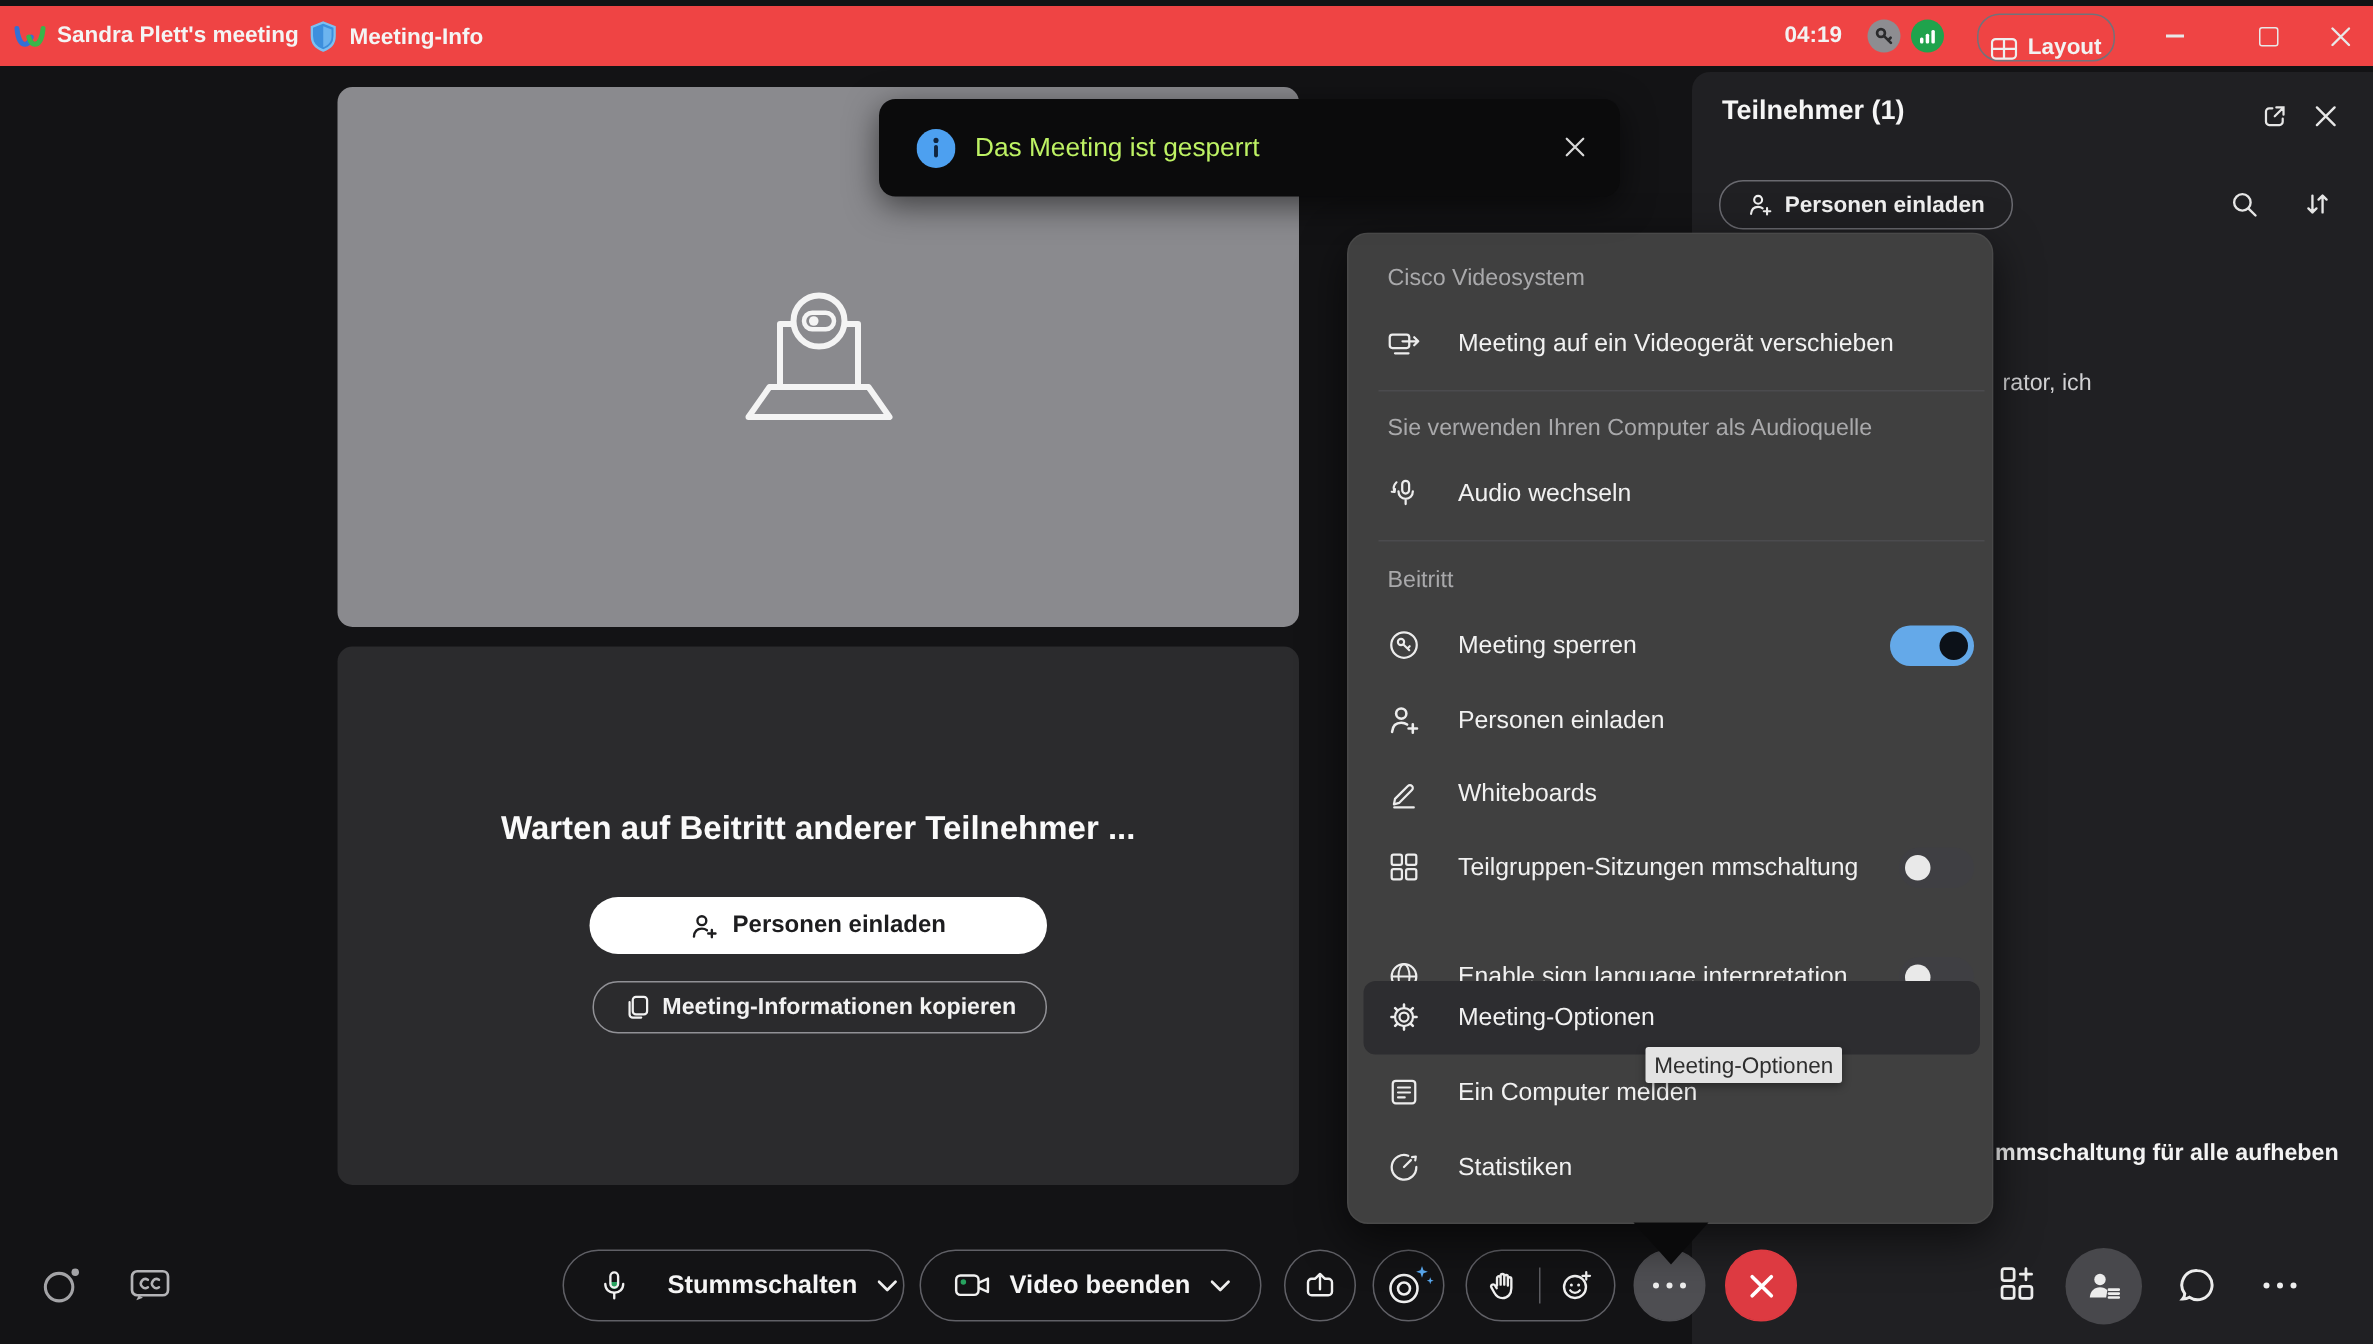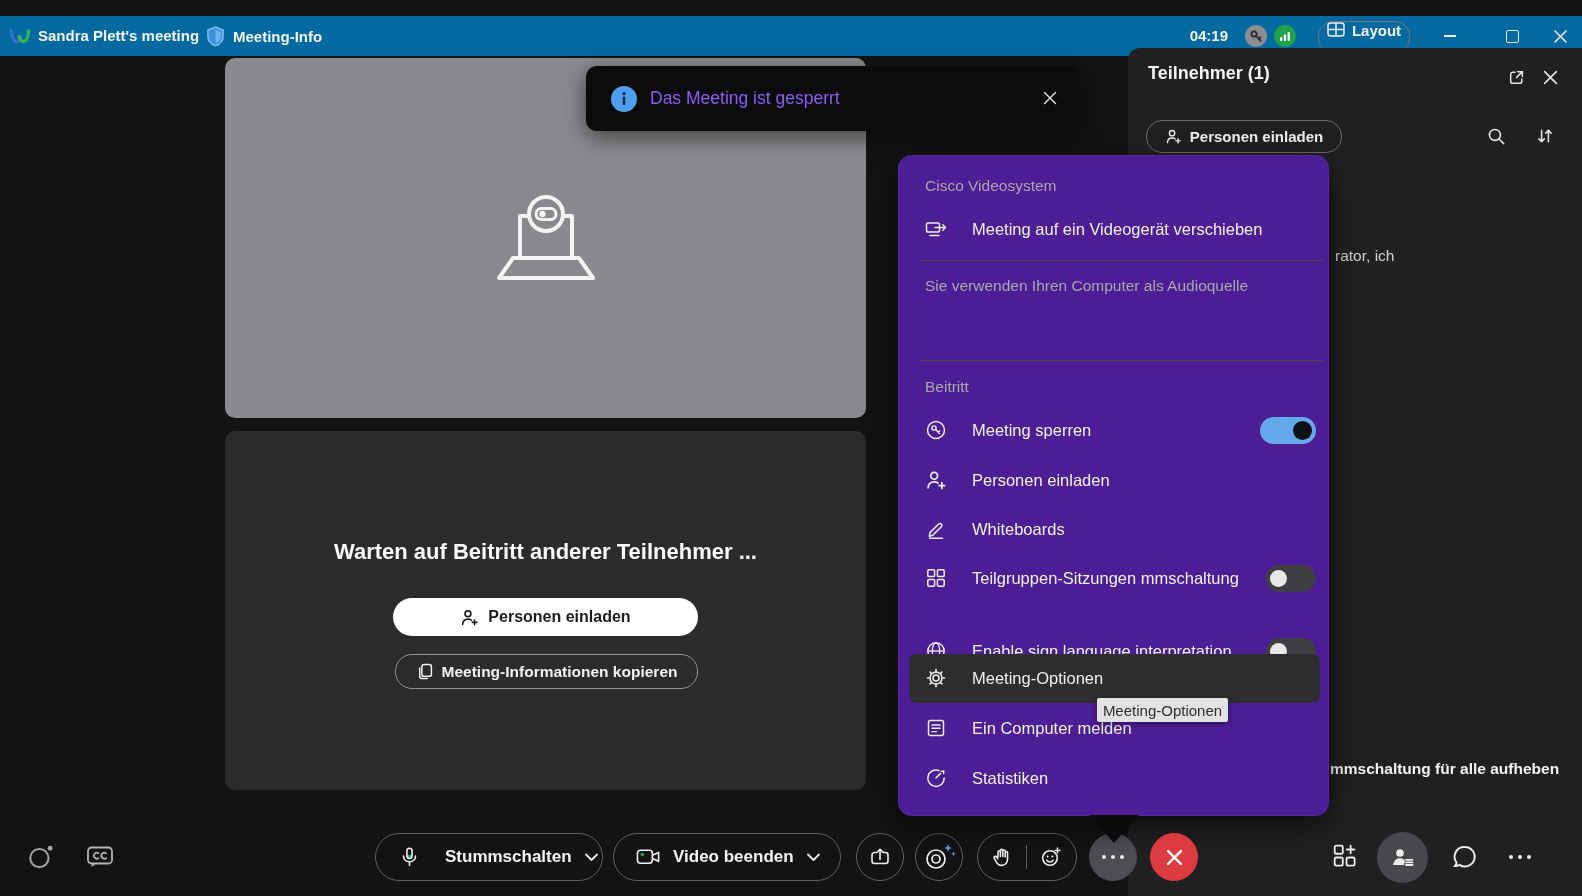--- a/index.html
+++ b/index.html
@@ -1,61 +1,61 @@
 <!DOCTYPE html>
 <html><head>
 <meta charset="utf-8">
 <style>
   html,body{margin:0;padding:0;background:#000;}
   .app{position:relative;width:1582px;height:896px;background:#131315;overflow:hidden;
        font-family:"Liberation Sans",sans-serif;color:#ececec;-webkit-font-smoothing:antialiased;}
   .abs{position:absolute;}
 
   
-  .topbar{position:absolute;left:0;top:16px;width:1582px;height:40px;background:#0369a1;}
+  .topbar{position:absolute;left:0;top:4px;width:1582px;height:40px;background:#ef4444;}
   .tb-title{position:absolute;left:38px;top:0;height:40px;line-height:40px;font-size:15px;font-weight:700;color:#f4f4f4;}
   .tb-info{position:absolute;left:206px;top:0;height:40px;display:flex;align-items:center;gap:8px;cursor:default;}
   .tb-info-label{font-size:15px;font-weight:700;color:#f4f4f4;}
   .tb-time{position:absolute;left:1168px;top:0;width:60px;height:40px;line-height:40px;text-align:right;font-size:15px;font-weight:700;color:#f2f2f2;}
   .badge{position:absolute;top:9px;width:22px;height:22px;border-radius:50%;display:flex;align-items:center;justify-content:center;}
   .badge-key{left:1245px;background:#8d8d91;}
   .badge-net{left:1274px;background:#1fa34c;}
   .layout-btn{position:absolute;left:1318px;top:5px;width:90px;height:30px;border:1px solid #72727a;border-radius:15px;
-              display:flex;align-items:flex-start;justify-content:center;gap:7px;font-size:15px;font-weight:700;color:#f2f2f2;}
+              display:flex;align-items:flex-end;justify-content:center;gap:7px;font-size:15px;font-weight:700;color:#f2f2f2;}
   .winbtn{position:absolute;top:0;width:44px;height:40px;display:flex;align-items:center;justify-content:center;}
   .min-bar{width:12px;height:2px;background:#e8e8e8;}
   .max-box{width:11px;height:11px;border:1.5px solid #e8e8e8;border-radius:2px;}
 
   
   .tile-remote{position:absolute;left:225px;top:58px;width:641px;height:360px;background:#8a8a8e;border-radius:10px;
                display:flex;align-items:center;justify-content:center;}
   .tile-local{position:absolute;left:225px;top:431px;width:641px;height:359px;background:#2b2b2d;border-radius:10px;}
   .wait-head{position:absolute;left:0;top:108px;width:641px;text-align:center;font-size:22px;font-weight:700;color:#fafafa;}
   .invite-white{position:absolute;left:168px;top:167px;width:305px;height:38px;border-radius:19px;background:#fff;color:#1d1d1f;
                 display:flex;align-items:center;justify-content:center;gap:9px;font-size:16px;font-weight:700;}
   .copy-btn{position:absolute;left:170px;top:223px;width:301px;height:33px;border-radius:17px;border:1px solid #919196;color:#f2f2f2;
             display:flex;align-items:center;justify-content:center;gap:9px;font-size:15.5px;font-weight:600;}
 
   
   .toast{position:absolute;left:586px;top:66px;width:494px;height:65px;background:#0b0b0c;border-radius:11px;z-index:60;
          box-shadow:0 6px 22px rgba(0,0,0,.55);display:flex;align-items:center;}
-  .toast-msg{margin-left:18px;font-size:17.5px;color:#8b5cf6;}
+  .toast-msg{margin-left:18px;font-size:17.5px;color:#bef264;}
   .toast-x{position:absolute;right:18px;top:20px;width:24px;height:24px;display:flex;align-items:center;justify-content:center;}
 
   
   .panel{position:absolute;left:1128px;top:48px;width:454px;height:848px;background:#202023;border-top-left-radius:12px;z-index:5;}
   .panel-title{position:absolute;left:20px;top:15px;font-size:18px;font-weight:700;color:#f5f5f5;}
   .panel-ico{position:absolute;top:18px;width:22px;height:22px;display:flex;align-items:center;justify-content:center;}
   .invite-pill{position:absolute;left:18px;top:72px;width:194px;height:31px;border:1px solid #6a6a70;border-radius:16px;
                display:flex;align-items:center;justify-content:center;gap:8px;font-size:15px;font-weight:600;color:#f0f0f0;}
   .pp-frag{position:absolute;left:207px;top:199px;font-size:15.5px;color:#d2d2d4;}
   .unmute-frag{position:absolute;left:202px;top:712px;width:250px;font-size:15.5px;font-weight:600;color:#f3f3f3;}
 
   
-  .menu{position:absolute;left:898px;top:155px;width:431px;height:661px;background:#4c1d95;border-radius:14px;z-index:40;
+  .menu{position:absolute;left:898px;top:155px;width:431px;height:661px;background:#404040;border-radius:14px;z-index:40;
         box-shadow:0 10px 30px rgba(0,0,0,.6);border:1px solid rgba(255,255,255,.05);box-sizing:border-box;}
   .menu-arrow{position:absolute;left:1089px;top:815px;width:0;height:0;z-index:40;
               border-left:25px solid transparent;border-right:25px solid transparent;border-top:28px solid #0a0a0b;}
   .m-header{position:absolute;left:26px;font-size:15.5px;color:#a9a9ab;}
   .m-item{position:absolute;left:10px;width:411px;height:49px;border-radius:8px;}
   .m-item.hl{background:#2d2d30;}
   .m-ico{position:absolute;left:16px;top:13px;width:22px;height:22px;}
   .m-label{position:absolute;left:51px;top:0;height:49px;line-height:49px;font-size:16.5px;color:#f1f1f1;white-space:nowrap;margin-left:12px;}
   .divider{position:absolute;left:20px;width:404px;height:1px;background:#4b4b4e;}
   .toggle{position:absolute;height:27px;border-radius:14px;}
@@ -236,20 +236,28 @@
         <path d="M5 17.5h9" stroke="#ececec" stroke-width="1.5" stroke-linecap="round"></path>
         <path d="M10 9.5h10.5M17.8 6.8l2.7 2.7-2.7 2.7" fill="none" stroke="#ececec" stroke-width="1.5" stroke-linecap="round" stroke-linejoin="round"></path>
       </svg>
       <span class="m-label">Meeting auf ein Videogerät verschieben</span>
     </div>
 
     <div class="divider" style="top:104px"></div>
 
     <div class="m-header" style="position:absolute;top:121px">Sie verwenden Ihren Computer als Audioquelle</div>
 
+    <div class="m-item" style="top:149px">
+      <svg class="m-ico" viewBox="0 0 22 22">
+        <rect x="9.8" y="2.5" width="4.6" height="8.5" rx="2.3" fill="none" stroke="#ececec" stroke-width="1.5"></rect>
+        <path d="M7.3 9.5c0 3 2.1 5 4.8 5s4.8-2 4.8-5M12.1 14.5v3.5" fill="none" stroke="#ececec" stroke-width="1.5" stroke-linecap="round"></path>
+        <path d="M6 3.5C4.2 5.2 3.6 7.6 4.8 10M4.8 10l-2-.2M4.8 10l.2-2" fill="none" stroke="#ececec" stroke-width="1.4" stroke-linecap="round" stroke-linejoin="round"></path>
+      </svg>
+      <span class="m-label">Audio wechseln</span>
+    </div>
 
     <div class="divider" style="top:204px"></div>
 
     <div class="m-header" style="position:absolute;top:222px">Beitritt</div>
 
     <div class="m-item" style="top:250px">
       <svg class="m-ico" viewBox="0 0 22 22">
         <circle cx="11" cy="11" r="8.5" fill="none" stroke="#ececec" stroke-width="1.5"></circle>
         <circle cx="9" cy="9" r="2.1" fill="none" stroke="#ececec" stroke-width="1.4"></circle>
         <path d="M10.6 10.6l3.9 3.9M13.3 13.3l1.5-1.5" fill="none" stroke="#ececec" stroke-width="1.4" stroke-linecap="round"></path>

